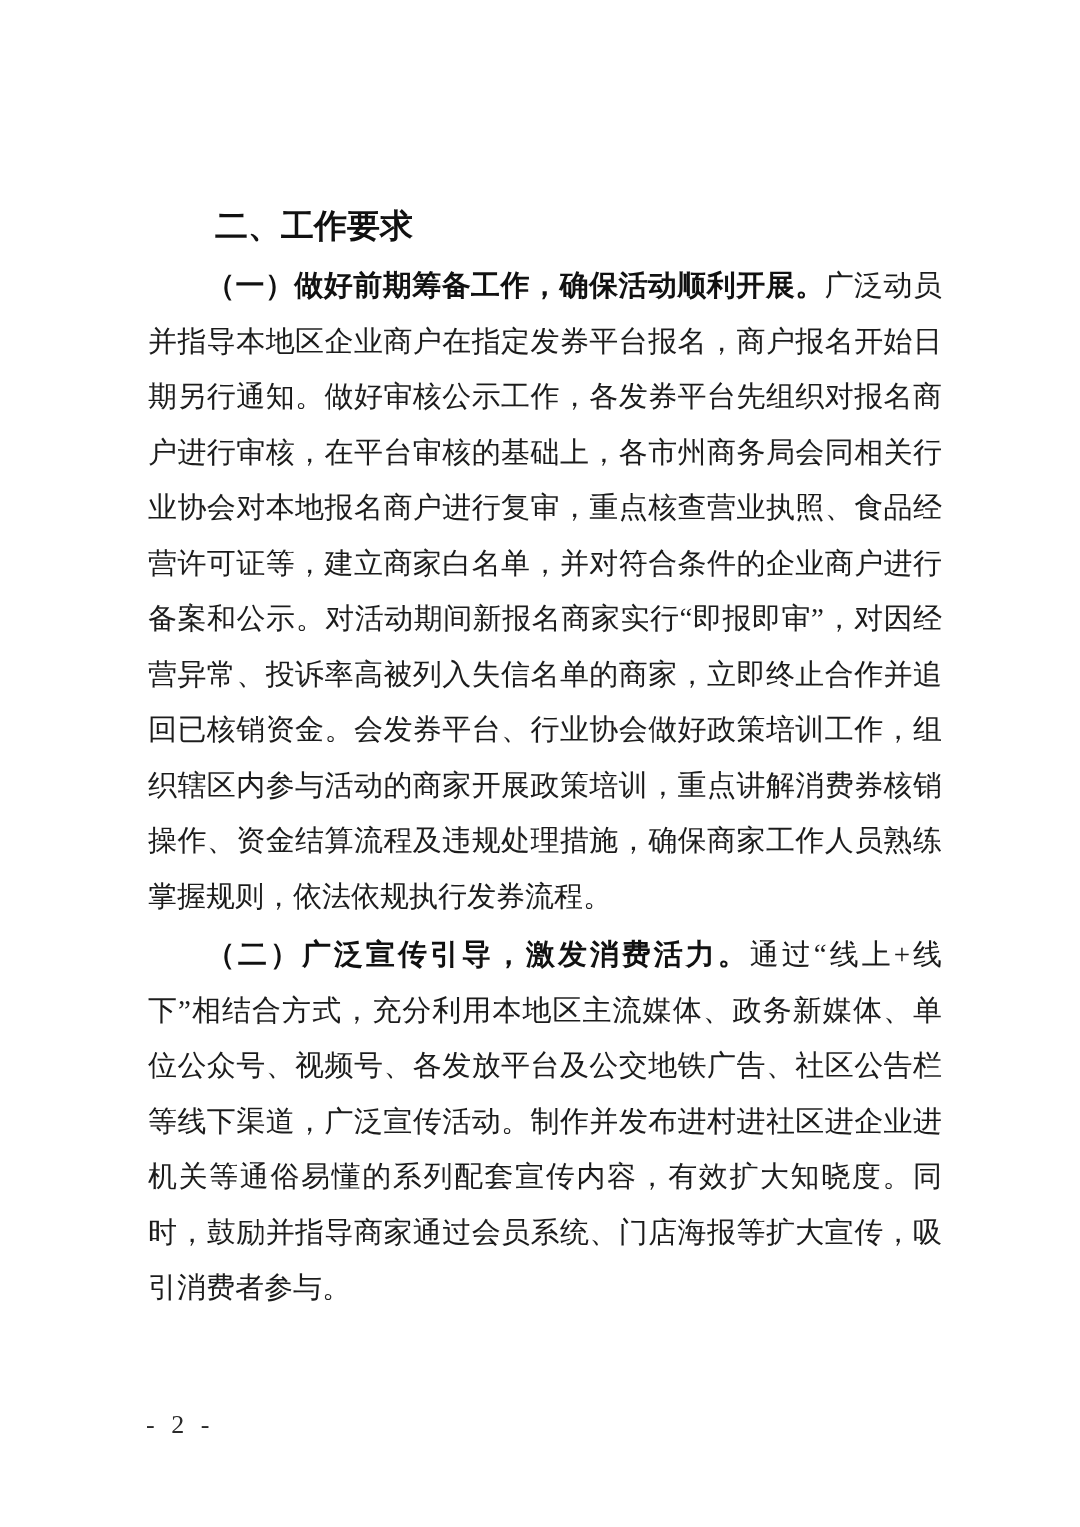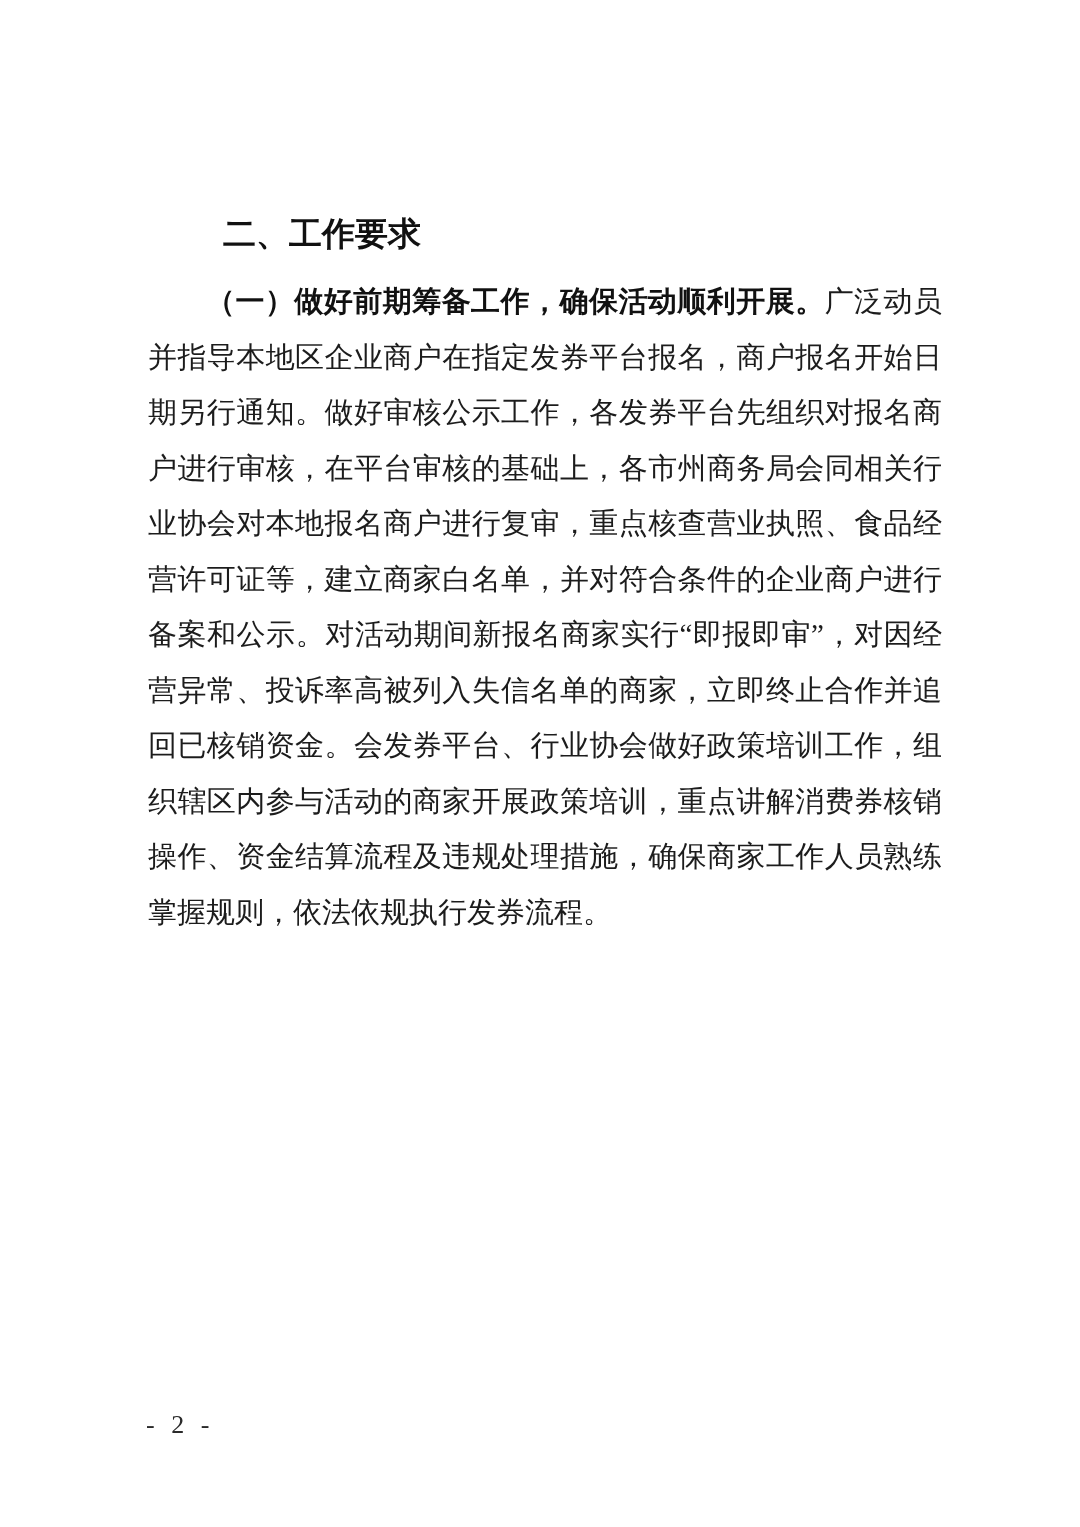--- a/index.html
+++ b/index.html
@@ -13,21 +13,21 @@
     font-family: "Liberation Serif", "DejaVu Serif", serif;
     overflow: hidden;
   }
   .content {
     position: absolute;
     left: 145px;
     top: 194px;
     width: 800px;
   }
   .heading {
-    margin: 12px;
+    margin: 4px;
     padding: 0;
     text-indent: 2em;
     font-size: 33px;
     line-height: 56px;
     font-weight: 700;
     font-family: Liberation Serif, serif;
     color: #111111;
   }
   .para {
     margin: 3px;
@@ -55,17 +55,18 @@
 </style>
 </head>
 <body>
 
 <div class="page">
   <div class="content">
     <h2 class="heading">二、工作要求</h2>
 
     <p class="para"><span class="lead">（一）做好前期筹备工作，确保活动顺利开展。</span><span>广泛动员并指导本地区企业商户在指定发券平台报名，商户报名开始日期另行通知。做好审核公示工作，各发券平台先组织对报名商户进行审核，在平台审核的基础上，各市州商务局会同相关行业协会对本地报名商户进行复审，重点核查营业执照、食品经营许可证等，建立商家白名单，并对符合条件的企业商户进行备案和公示。对活动期间新报名商家实行“即报即审”，对因经营异常、投诉率高被列入失信名单的商家，立即终止合作并追回已核销资金。会发券平台、行业协会做好政策培训工作，组织辖区内参与活动的商家开展政策培训，重点讲解消费券核销操作、资金结算流程及违规处理措施，确保商家工作人员熟练掌握规则，依法依规执行发券流程。</span></p>
 
+    <p class="para"><span class="lead">（二）广泛宣传引导，激发消费活力。</span><span>通过“线上+线下”相结合方式，充分利用本地区主流媒体、政务新媒体、单位公众号、视频号、各发放平台及公交地铁广告、社区公告栏等线下渠道，广泛宣传活动。制作并发布进村进社区进企业进机关等通俗易懂的系列配套宣传内容，有效扩大知晓度。同时，鼓励并指导商家通过会员系统、门店海报等扩大宣传，吸引消费者参与。</span></p>
 
   </div>
 
   <div class="footer">- 2 -</div>
 </div>
 
 </body></html>

